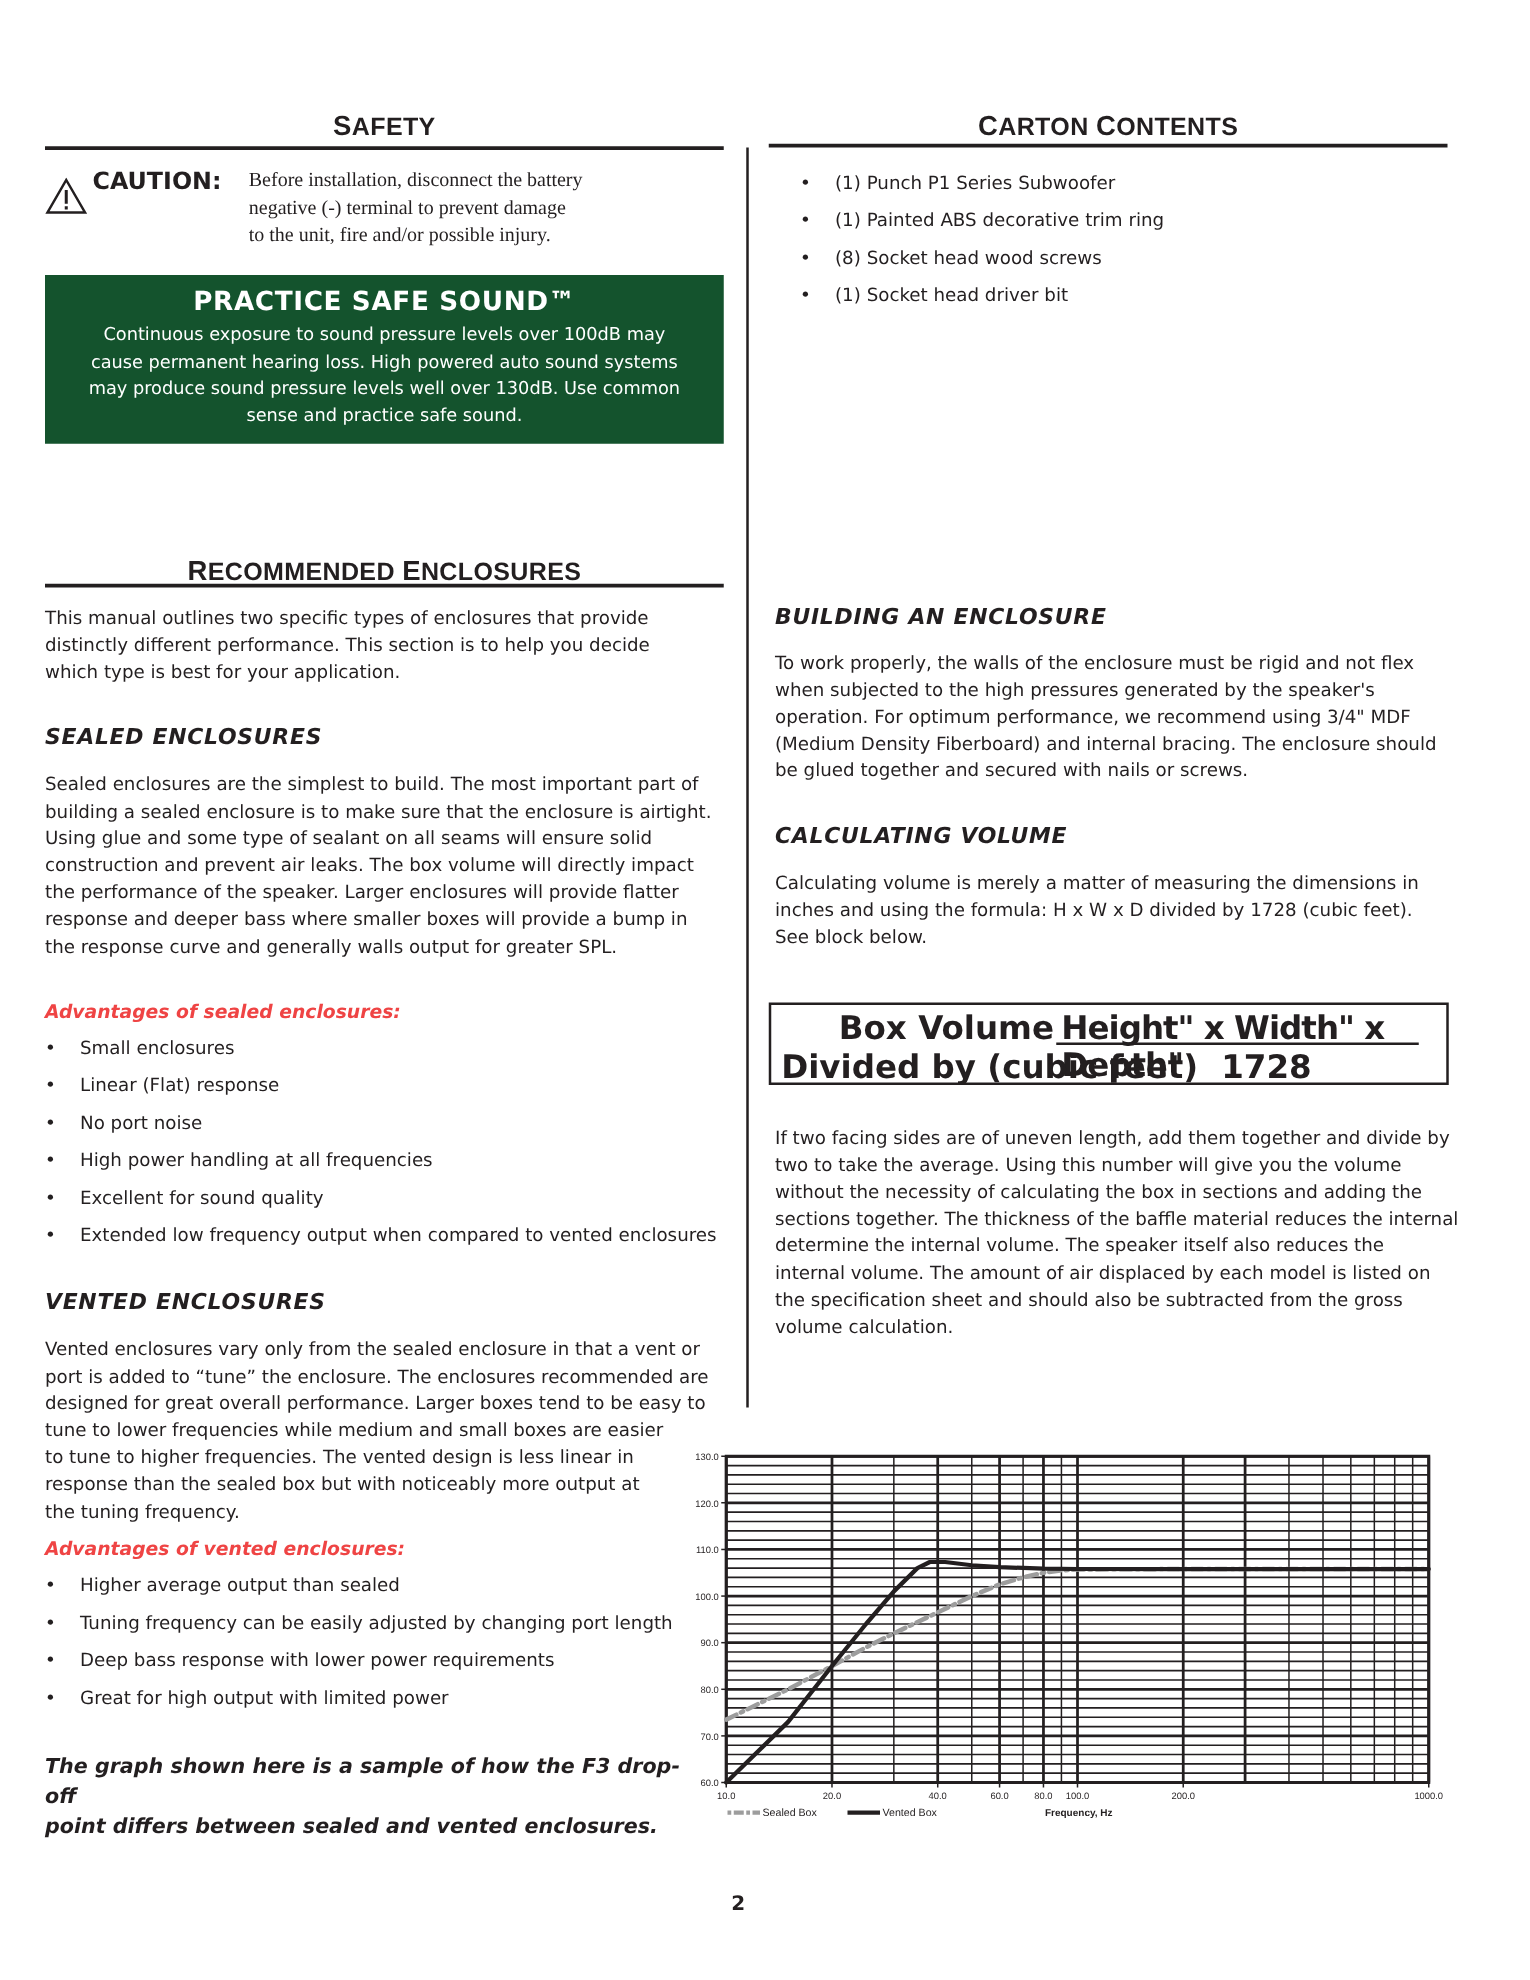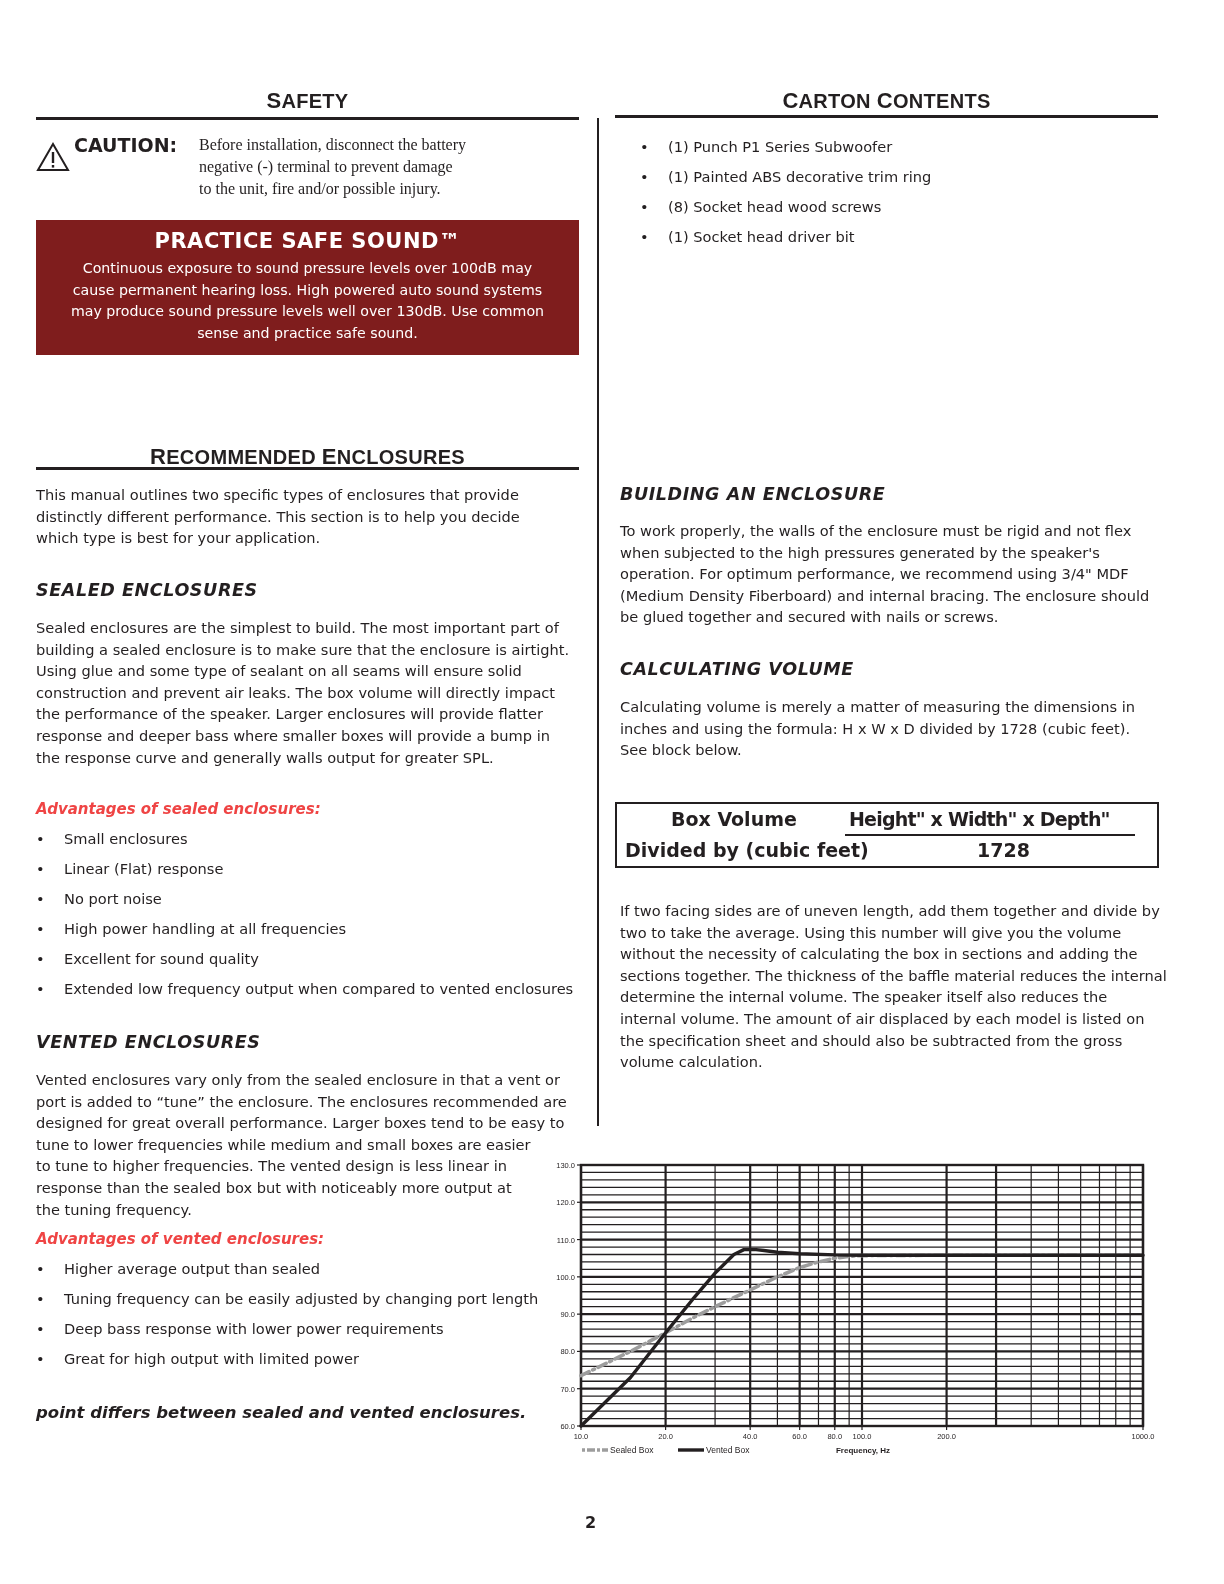--- a/index.html
+++ b/index.html
@@ -12,25 +12,25 @@
   .rule { position: absolute; height: 3px; background: #231f20; }
   .body-text { font-family: "DejaVu Sans", sans-serif; font-size: 14.6px; line-height: 21.6px; color: #231f20; }
   .h2 { font-family: "DejaVu Sans", sans-serif; font-weight: bold; font-size: 17.5px; letter-spacing: 0.6px; color: #231f20; font-style: italic; }
   .h3 { font-family: "DejaVu Sans", sans-serif; font-weight: bold; font-style: italic; font-size: 15px; color: #ef4444; }
   ul.bullets { list-style: none; margin: 0; padding: 0; }
   ul.bullets li { position: relative; padding-left: 28px; font-family: "DejaVu Sans", sans-serif;
                   font-size: 14.6px; height: 30px; line-height: 22px; color: #231f20; }
   ul.bullets li .dot { position: absolute; left: 0; top: 0; }
   .caution-label { font-family: "DejaVu Sans", sans-serif; font-weight: bold; font-size: 19px; }
   .caution-text { font-family: Liberation Serif, serif; font-size: 16px; line-height: 22px; }
-  .pss-box { background: #7f1d1d; color: #ffffff; text-align: center; }
+  .pss-box { background: #14532d; color: #ffffff; text-align: center; }
   .pss-title { font-family: "DejaVu Sans", sans-serif; font-weight: bold; font-size: 21px; letter-spacing: 0.5px; }
   .pss-text { font-family: "DejaVu Sans", sans-serif; font-size: 14.2px; line-height: 21.5px; }
   .formula-box { border: 2px solid #231f20; }
-  .formula-box .fb { font-family: "DejaVu Sans", sans-serif; font-weight: bold; font-size: 19px; }
+  .formula-box .fb { font-family: "DejaVu Sans", sans-serif; font-weight: bold; font-size: 26px; }
   .vrule { position: absolute; width: 2px; background: #231f20; }
   .final-note { font-family: "DejaVu Sans", sans-serif; font-weight: bold; font-style: italic; font-size: 16.5px; line-height: 24px; }
   .page-num { font-family: "DejaVu Sans", sans-serif; font-weight: bold; font-size: 16px; }
   svg text { font-family: "Liberation Sans", sans-serif; }
 </style>
 </head>
 <body>
 
 <div class="abs sec-title" style="left:36px; top:88px; width:543px;">
   <span class="cap">S</span><span>AFETY</span>
@@ -119,20 +119,21 @@
 
 <div class="abs h3" style="left:36px; top:1230px;">Advantages of vented enclosures:</div>
 <ul class="abs bullets" style="left:36px; top:1258px; width:520px;">
   <li><span class="dot">•</span><span>Higher average output than sealed</span></li>
   <li><span class="dot">•</span><span>Tuning frequency can be easily adjusted by changing port length</span></li>
   <li><span class="dot">•</span><span>Deep bass response with lower power requirements</span></li>
   <li><span class="dot">•</span><span>Great for high output with limited power</span></li>
 </ul>
 
 <div class="abs final-note" style="left:36px; top:1401px; width:520px;">
+  <div>The graph shown here is a sample of how the F3 drop-off</div>
   <div>point differs between sealed and vented enclosures.</div>
 </div>
 
 <div class="abs h2" style="left:620px; top:484px;">BUILDING AN ENCLOSURE</div>
 <div class="abs body-text" style="left:620px; top:520px; width:560px;">
   <div>To work properly, the walls of the enclosure must be rigid and not flex</div>
   <div>when subjected to the high pressures generated by the speaker's</div>
   <div>operation. For optimum performance, we recommend using 3/4" MDF</div>
   <div>(Medium Density Fiberboard) and internal bracing. The enclosure should</div>
   <div>be glued together and secured with nails or screws.</div>

